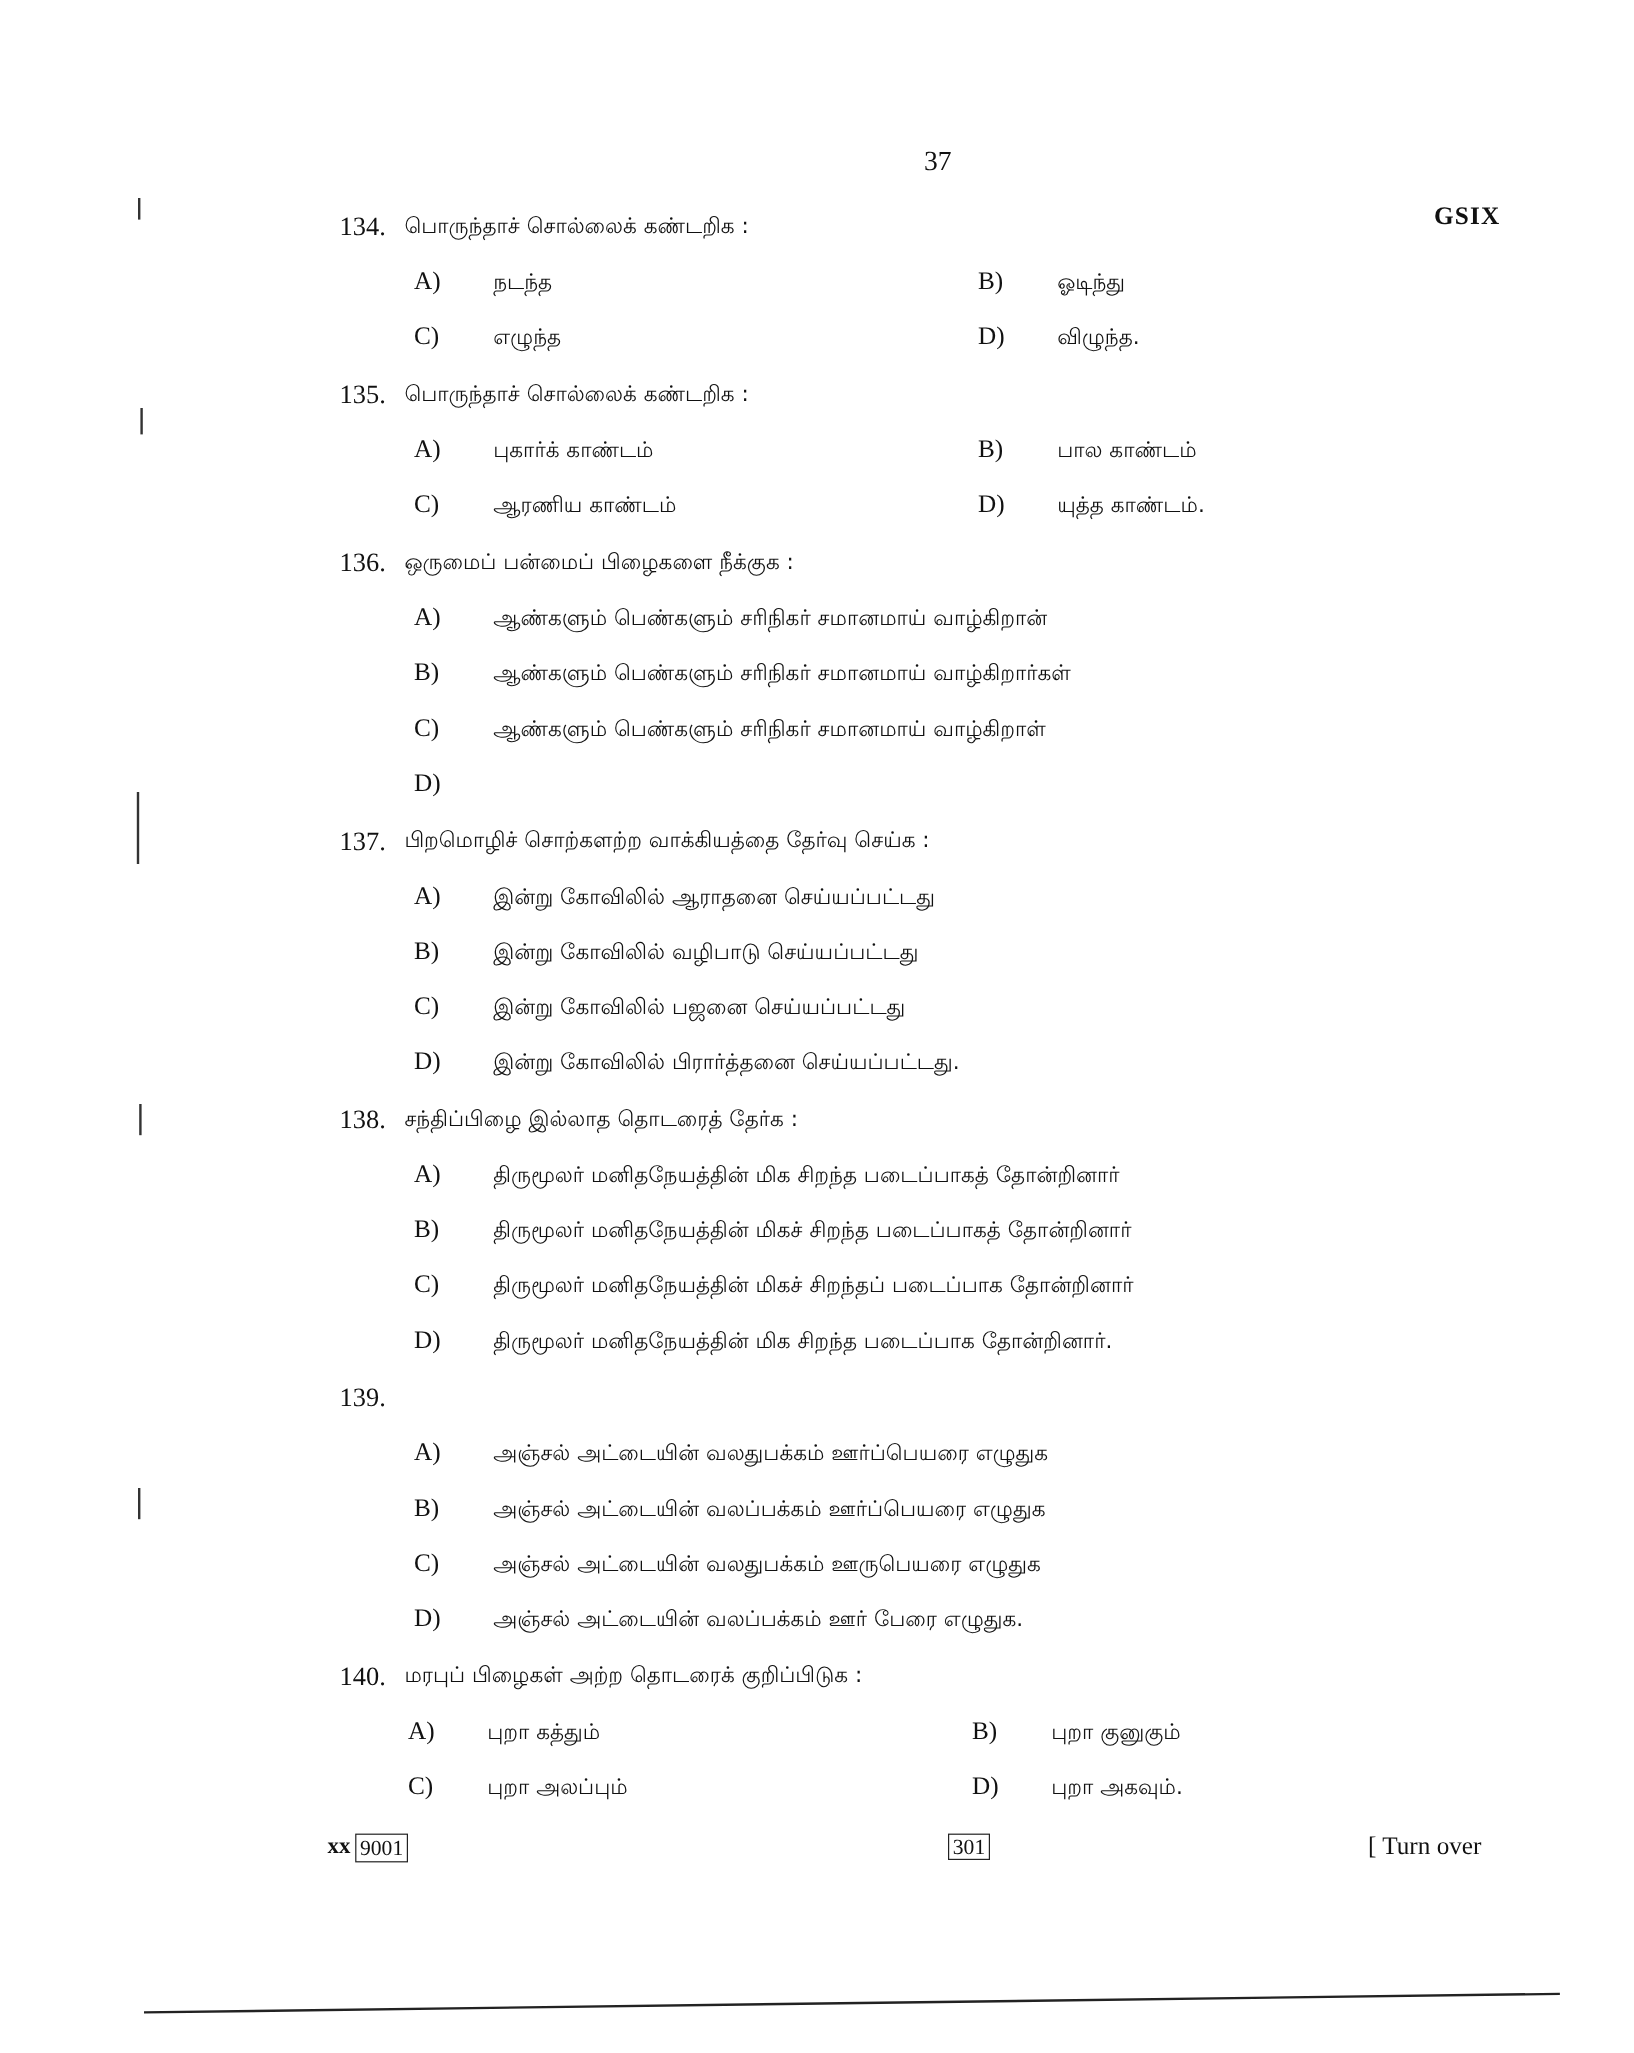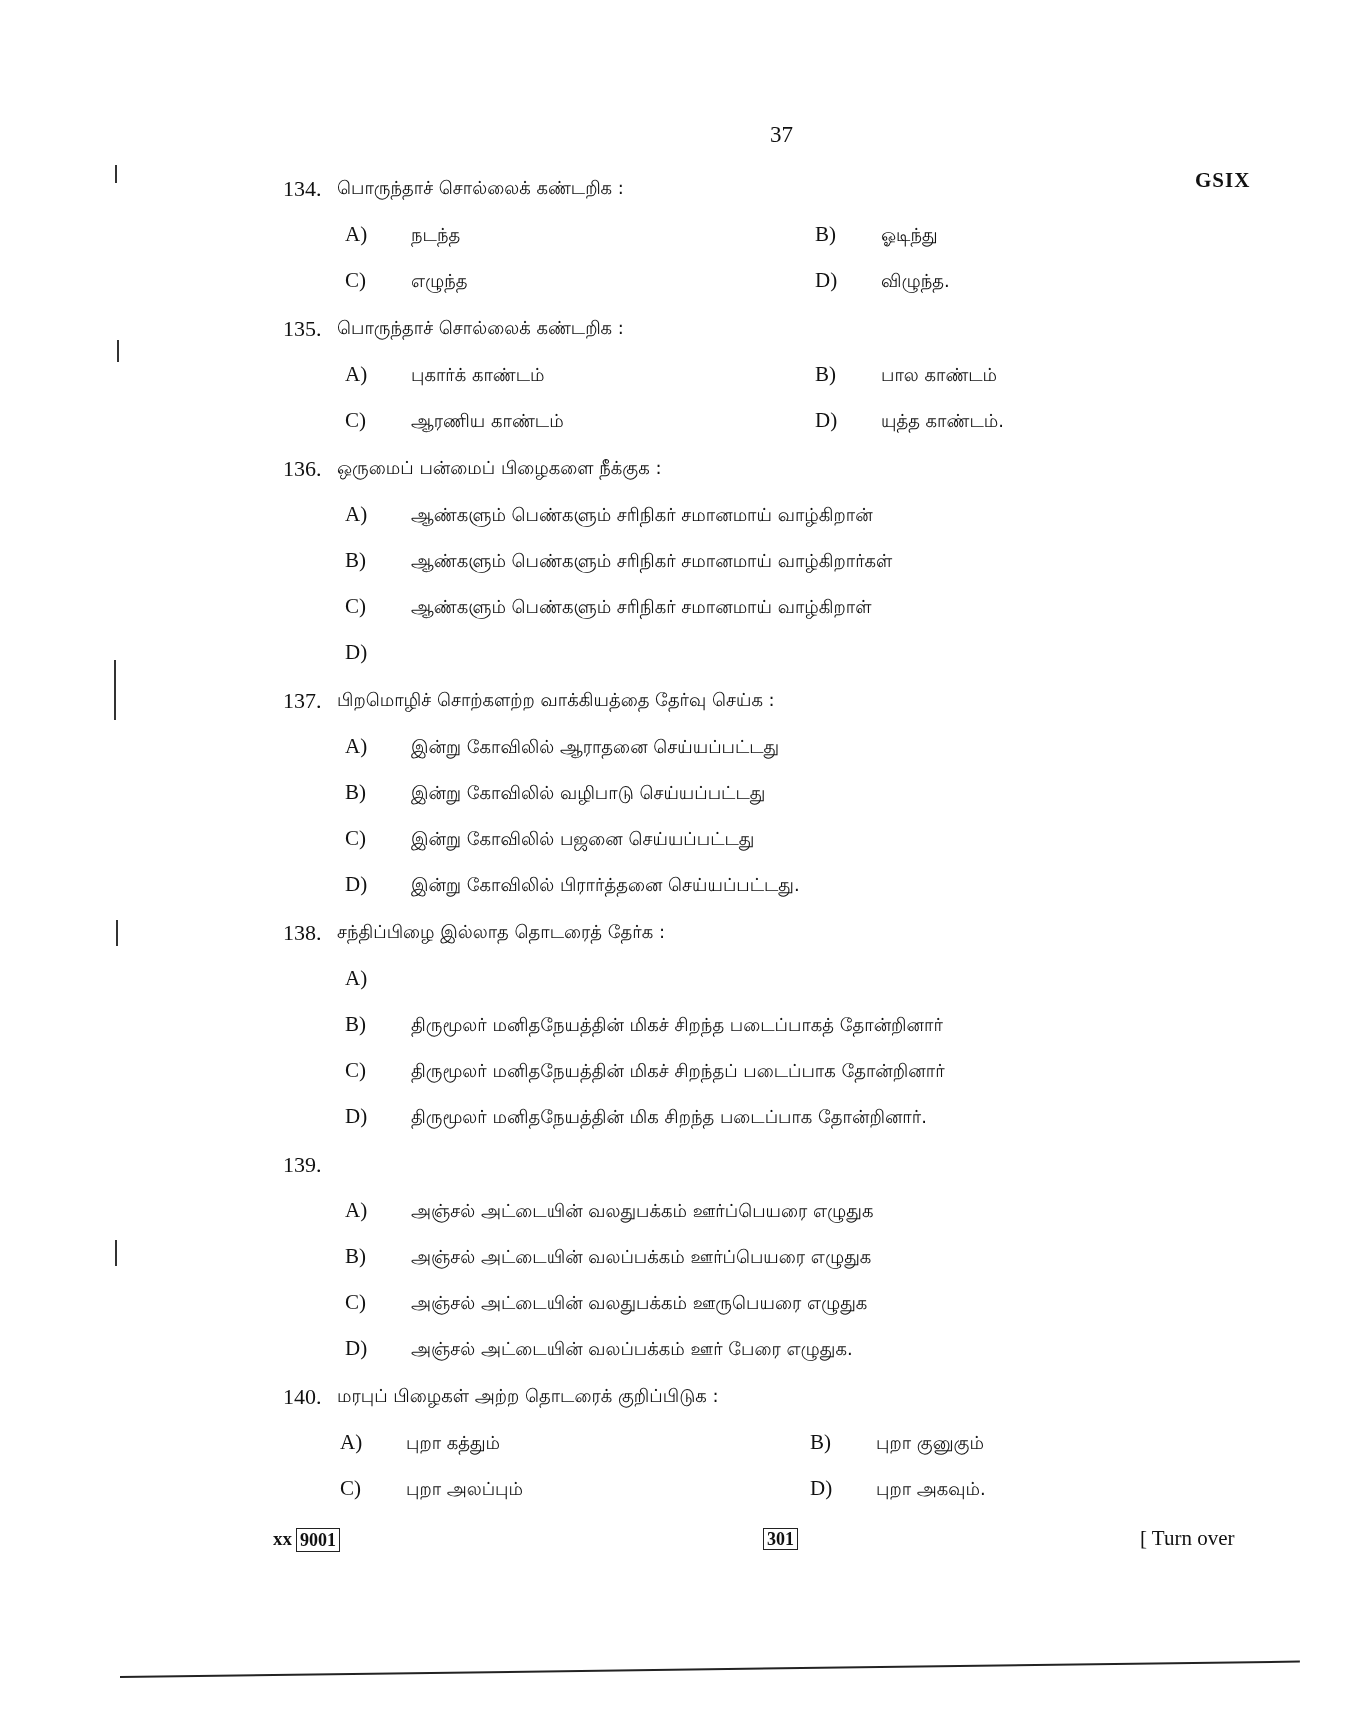--- a/index.html
+++ b/index.html
@@ -32,23 +32,23 @@
     font-family: "Liberation Serif", serif; font-size: 21px; width: 66px;
   }
   .opt-text { font-size: 18px; white-space: nowrap; }
   .footer-left {
     position: absolute; left: 273px; top: 1528px;
     font-family: "Liberation Serif", serif; font-size: 19px; font-weight: bold;
     display: flex; gap: 4px;
   }
   .boxed {
     border: 1.5px solid #222; padding: 0 3px; font-family: "Liberation Serif", serif;
-    font-weight: bold; font-size: 18px; line-height: 22px;
-  }
-  .footer-center { position: absolute; left: 747px; top: 1528px; padding-left: 16px; }
+    font-weight: normal; font-size: 18px; line-height: 22px;
+  }
+  .footer-center { position: absolute; left: 774px; top: 1528px; padding-left: 16px; }
   .footer-right {
     position: absolute; left: 1140px; top: 1526px;
     font-family: "Liberation Serif", serif; font-size: 21px;
   }
   .scan-line {
     position: absolute; left: 120px; top: 1676px; width: 1180px; height: 2px;
     background: #222; transform: rotate(-0.75deg); transform-origin: left center;
   }
   .margin-mark {
     position: absolute; width: 2px; background: #333;
@@ -142,20 +142,21 @@
   <span class="opt-letter">D)</span>
   <span class="opt-text">இன்று கோவிலில் பிரார்த்தனை செய்யப்பட்டது.</span>
 </div>
 
 <div class="question" style="top:920px">
   <span class="q-num">138.</span>
   <span class="q-text">சந்திப்பிழை இல்லாத தொடரைத் தேர்க :</span>
 </div>
 <div class="option" style="left:345px;top:966px">
   <span class="opt-letter">A)</span>
+  <span class="opt-text">திருமூலர் மனிதநேயத்தின் மிக சிறந்த படைப்பாகத் தோன்றினார்</span>
 </div>
 <div class="option" style="left:345px;top:1012px">
   <span class="opt-letter">B)</span>
   <span class="opt-text">திருமூலர் மனிதநேயத்தின் மிகச் சிறந்த படைப்பாகத் தோன்றினார்</span>
 </div>
 <div class="option" style="left:345px;top:1058px">
   <span class="opt-letter">C)</span>
   <span class="opt-text">திருமூலர் மனிதநேயத்தின் மிகச் சிறந்தப் படைப்பாக தோன்றினார்</span>
 </div>
 <div class="option" style="left:345px;top:1104px">

